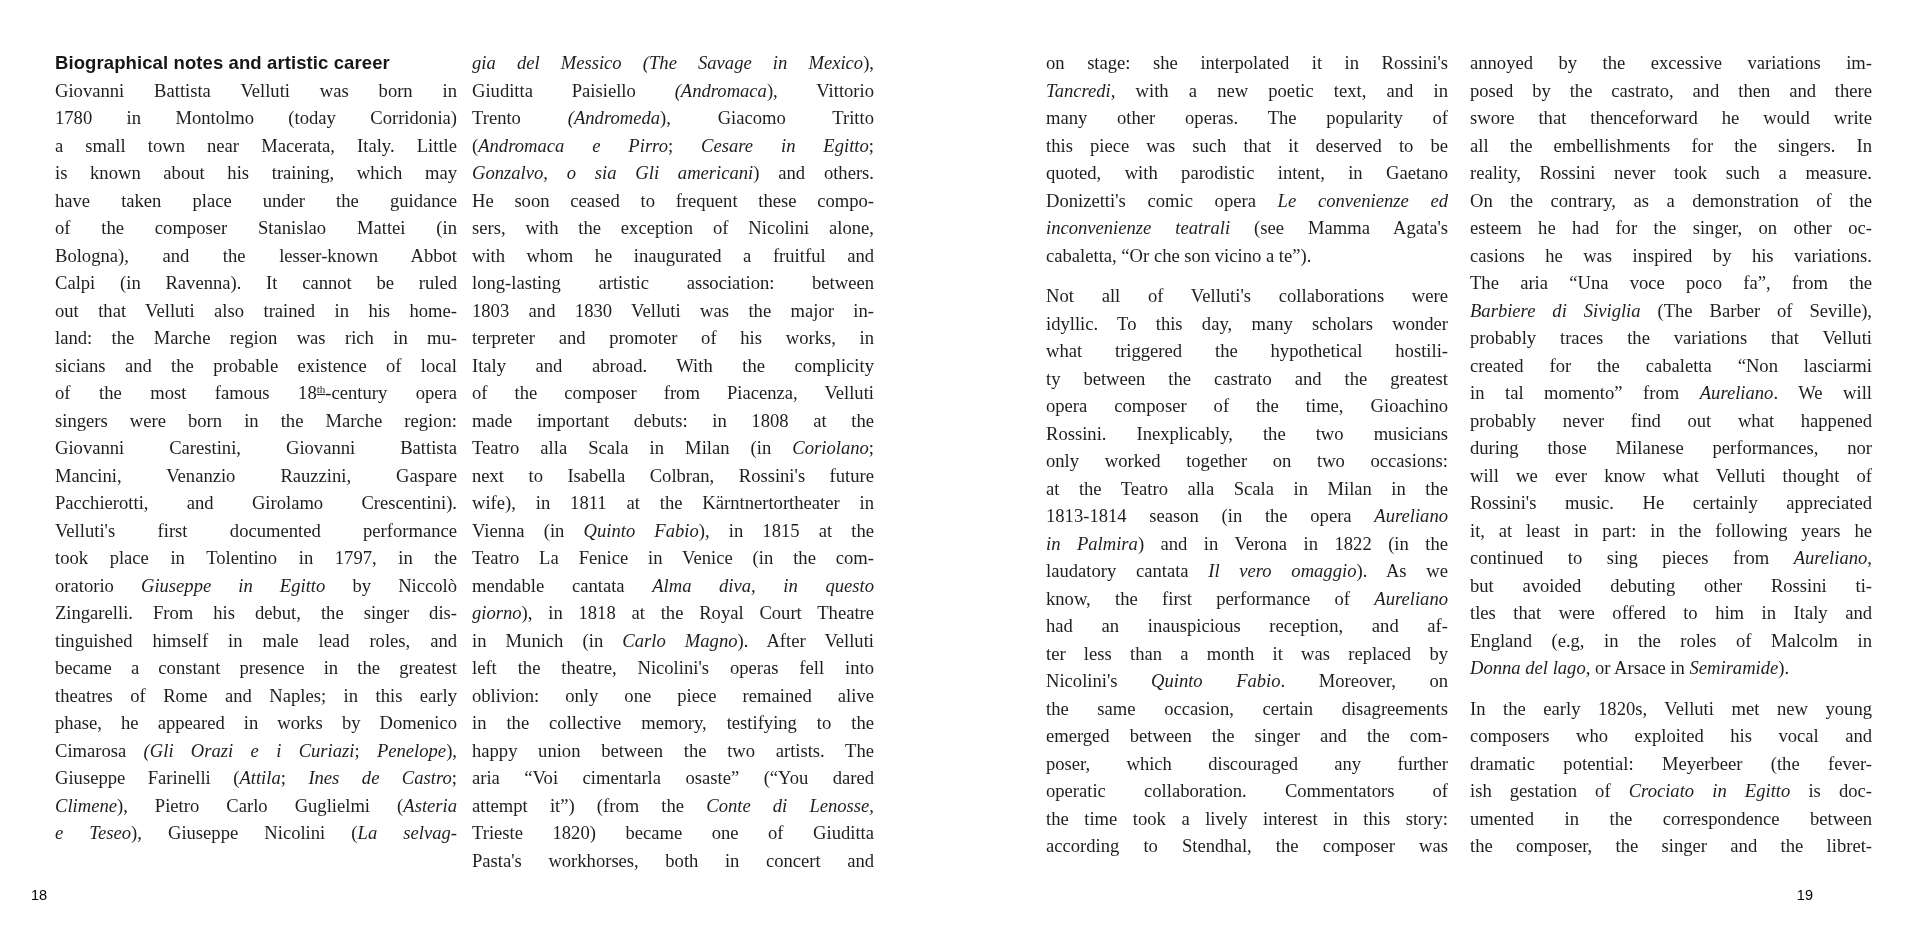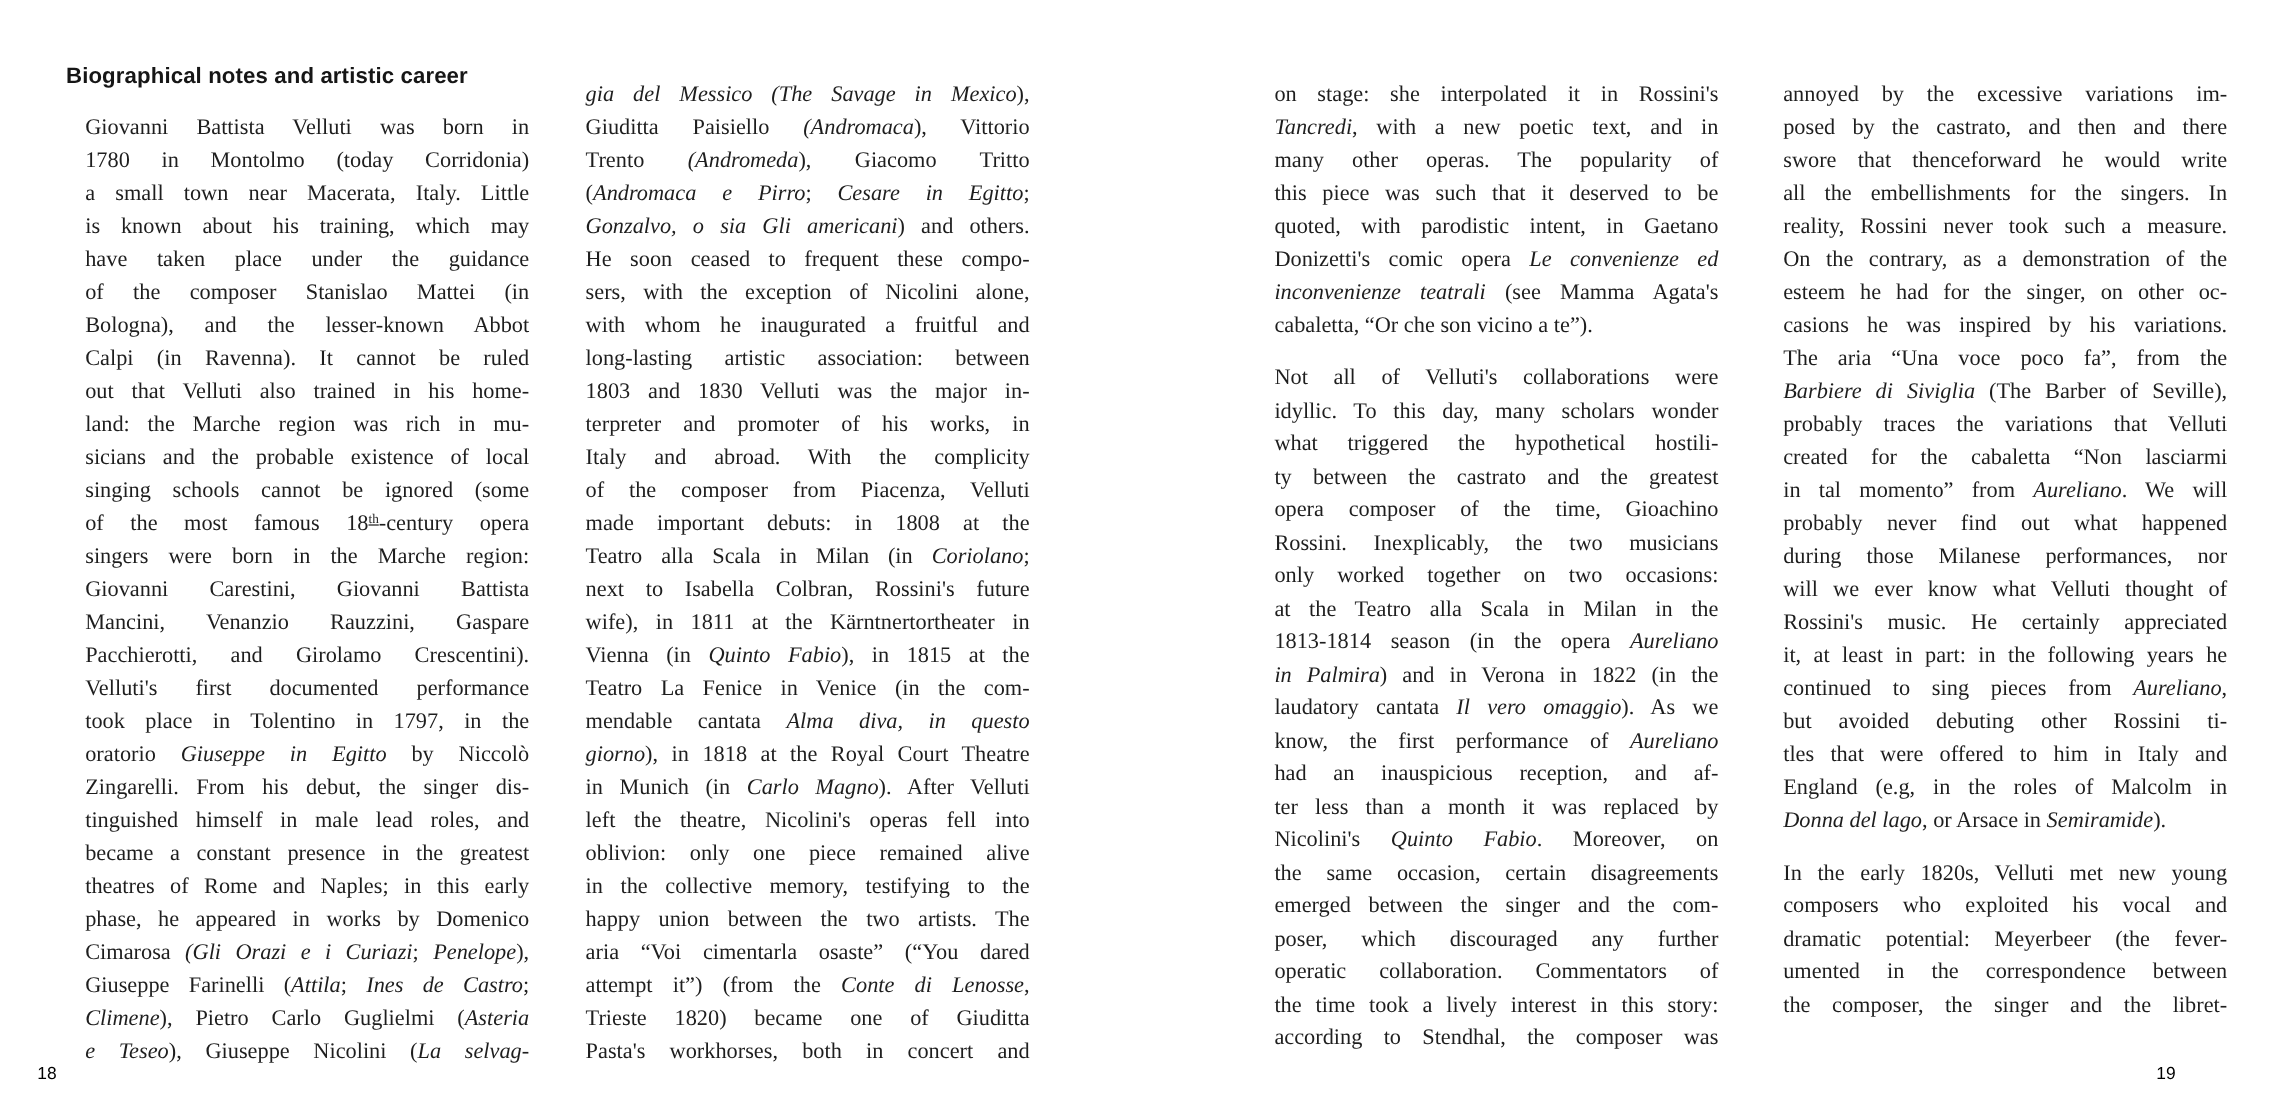--- a/index.html
+++ b/index.html
@@ -14,21 +14,21 @@
   }
   .c1{left:55px}
   .c2{left:472px}
   .c3{left:1046px}
   .c4{left:1470px}
   .heading{
     font-family:"Liberation Sans", sans-serif;
     font-weight:700;font-size:18.5px;line-height:27.5px;
     margin:0;color:#161616;letter-spacing:0.1px;
   }
-  .block{margin:16px;}
+  .block{margin:0;}
   .block + .block{margin-top:13px;}
   .line{text-align:justify;text-align-last:justify;}
   .line.end{text-align-last:left;}
   .i{font-style:italic;}
   sup{font-size:11px;line-height:0;vertical-align:6px;text-decoration:underline;}
   .page-number{
     position:absolute;bottom:26px;
     font-family:"Liberation Sans", sans-serif;
     font-size:14.5px;color:#000000;
   }
@@ -49,21 +49,20 @@
             <div class="line"><span>1780 in Montolmo (today Corridonia)</span></div>
             <div class="line"><span>a small town near Macerata, Italy. Little</span></div>
             <div class="line"><span>is known about his training, which may</span></div>
             <div class="line"><span>have taken place under the guidance</span></div>
             <div class="line"><span>of the composer Stanislao Mattei (in</span></div>
             <div class="line"><span>Bologna), and the lesser-known Abbot</span></div>
             <div class="line"><span>Calpi (in Ravenna). It cannot be ruled</span></div>
             <div class="line"><span>out that Velluti also trained in his home-</span></div>
             <div class="line"><span>land: the Marche region was rich in mu-</span></div>
             <div class="line"><span>sicians and the probable existence of local</span></div>
-            <div class="line"><span>singing schools cannot be ignored (some</span></div>
             <div class="line"><span>of the most famous 18</span><sup>th</sup><span>-century opera</span></div>
             <div class="line"><span>singers were born in the Marche region:</span></div>
             <div class="line"><span>Giovanni Carestini, Giovanni Battista</span></div>
             <div class="line"><span>Mancini, Venanzio Rauzzini, Gaspare</span></div>
             <div class="line"><span>Pacchierotti, and Girolamo Crescentini).</span></div>
             <div class="line"><span>Velluti's first documented performance</span></div>
             <div class="line"><span>took place in Tolentino in 1797, in the</span></div>
             <div class="line"><span>oratorio </span><span class="i">Giuseppe in Egitto</span><span> by Niccolò</span></div>
             <div class="line"><span>Zingarelli. From his debut, the singer dis-</span></div>
             <div class="line"><span>tinguished himself in male lead roles, and</span></div>
@@ -178,20 +177,21 @@
             <div class="line"><span>continued to sing pieces from </span><span class="i">Aureliano</span><span>,</span></div>
             <div class="line"><span>but avoided debuting other Rossini ti-</span></div>
             <div class="line"><span>tles that were offered to him in Italy and</span></div>
             <div class="line"><span>England (e.g, in the roles of Malcolm in</span></div>
             <div class="line end"><span class="i">Donna del lago</span><span>, or Arsace in </span><span class="i">Semiramide</span><span>).</span></div>
           </div>
           <div class="block">
             <div class="line"><span>In the early 1820s, Velluti met new young</span></div>
             <div class="line"><span>composers who exploited his vocal and</span></div>
             <div class="line"><span>dramatic potential: Meyerbeer (the fever-</span></div>
+            <div class="line"><span>ish gestation of </span><span class="i">Crociato in Egitto</span><span> is doc-</span></div>
             <div class="line"><span>umented in the correspondence between</span></div>
             <div class="line"><span>the composer, the singer and the libret-</span></div>
           </div>
         </div>
     </div>
     <div class="page-number pn-right">19</div>
   </section>
 
 </div>
 

